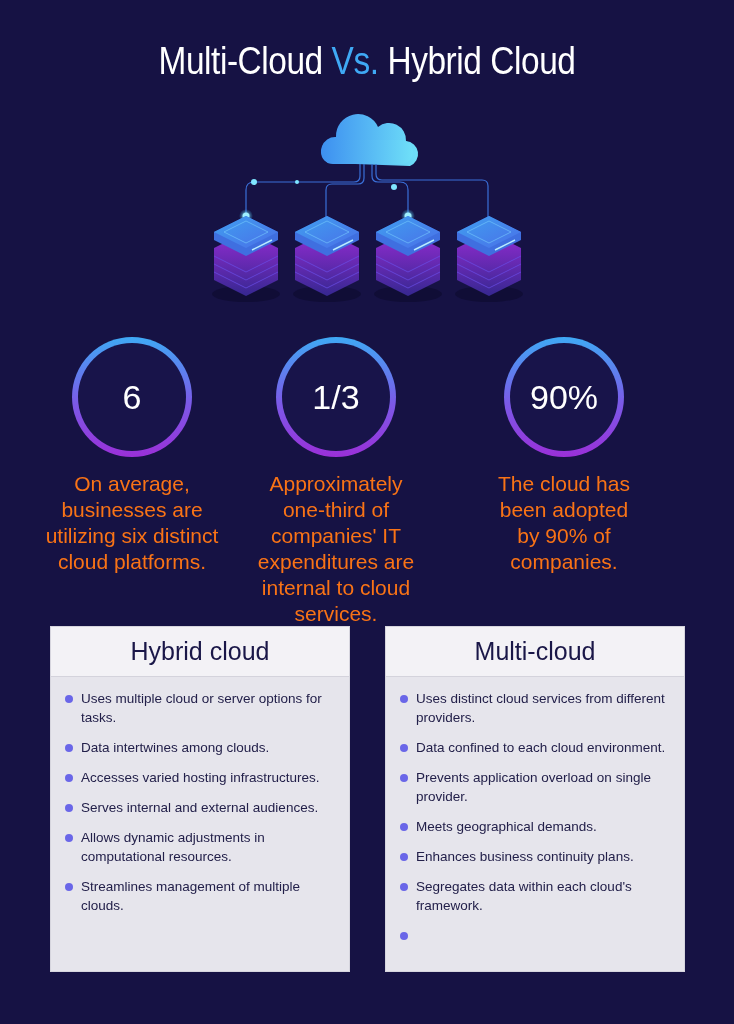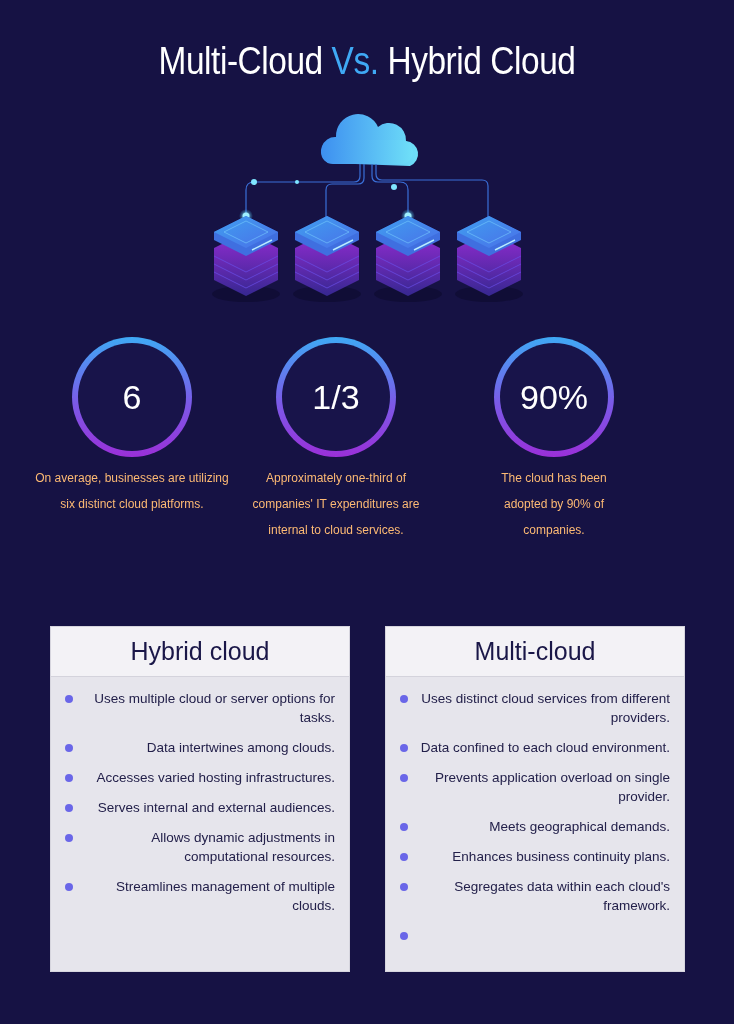--- a/index.html
+++ b/index.html
@@ -25,32 +25,32 @@
     width: 120px; height: 120px; margin: 0 auto; border-radius: 50%;
     background: linear-gradient(180deg, #3fa9f5 0%, #7b5ae8 55%, #9a30d8 100%);
     padding: 6px; position: relative;
   }
   .ring-inner {
     width: 100%; height: 100%; border-radius: 50%; background: #18144a;
     display: flex; align-items: center; justify-content: center;
     font-size: 34px; color: #fff;
   }
   .stat-desc {
-    margin-top: 8px; font-size: 12px; line-height: 26px; color: #fdba74;
+    margin-top: 14px; font-size: 21px; line-height: 26px; color: #f97316;
   }
   .card {
     position: absolute; top: 626px; width: 300px; height: 346px;
     background: #e6e5ec; border: 1px solid #d6d5de;
   }
   .card-head {
     height: 50px; background: #f3f2f6; border-bottom: 1px solid #d4d3dc;
     display: flex; align-items: center; justify-content: center;
     color: #1a1748; font-size: 25px;
   }
-  .card ul { list-style: none; padding: 12px 14px 0 14px; text-align: right; }
+  .card ul { list-style: none; padding: 12px 14px 0 14px; }
   .card li {
     position: relative; padding-left: 16px; color: #23204a;
     font-size: 13.5px; line-height: 19px; margin-bottom: 11px;
   }
   .card li .dot {
     position: absolute; left: 0; top: 6px; width: 8px; height: 8px;
     border-radius: 50%; background: #6a66e8;
   }
 </style>
 </head>
@@ -120,21 +120,21 @@
   <p class="stat-desc">On average, businesses are utilizing six distinct cloud platforms.</p>
 </div>
 
 <div class="stat" style="left:236px;">
   <div class="ring">
     <div class="ring-inner">1/3</div>
   </div>
   <p class="stat-desc" style="padding:0 12px;">Approximately one-third of companies' IT expenditures are internal to cloud services.</p>
 </div>
 
-<div class="stat" style="left:454px;">
+<div class="stat" style="left:464px;">
   <div class="ring">
     <div class="ring-inner">90%</div>
   </div>
   <p class="stat-desc" style="padding:0 30px;">The cloud has been adopted by 90% of companies.</p>
 </div>
 
 <div class="card" style="left:50px;">
   <div class="card-head">Hybrid cloud</div>
   <ul>
     <li><span class="dot"></span><span>Uses multiple cloud or server options for tasks.</span></li>

